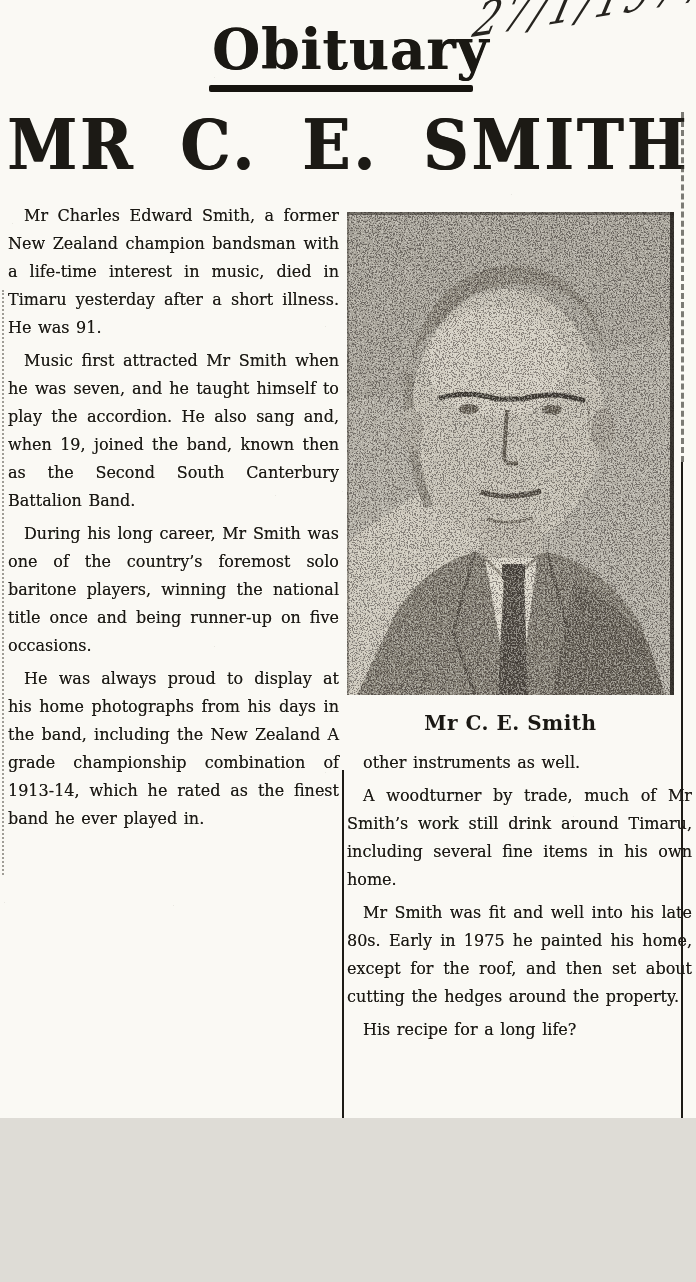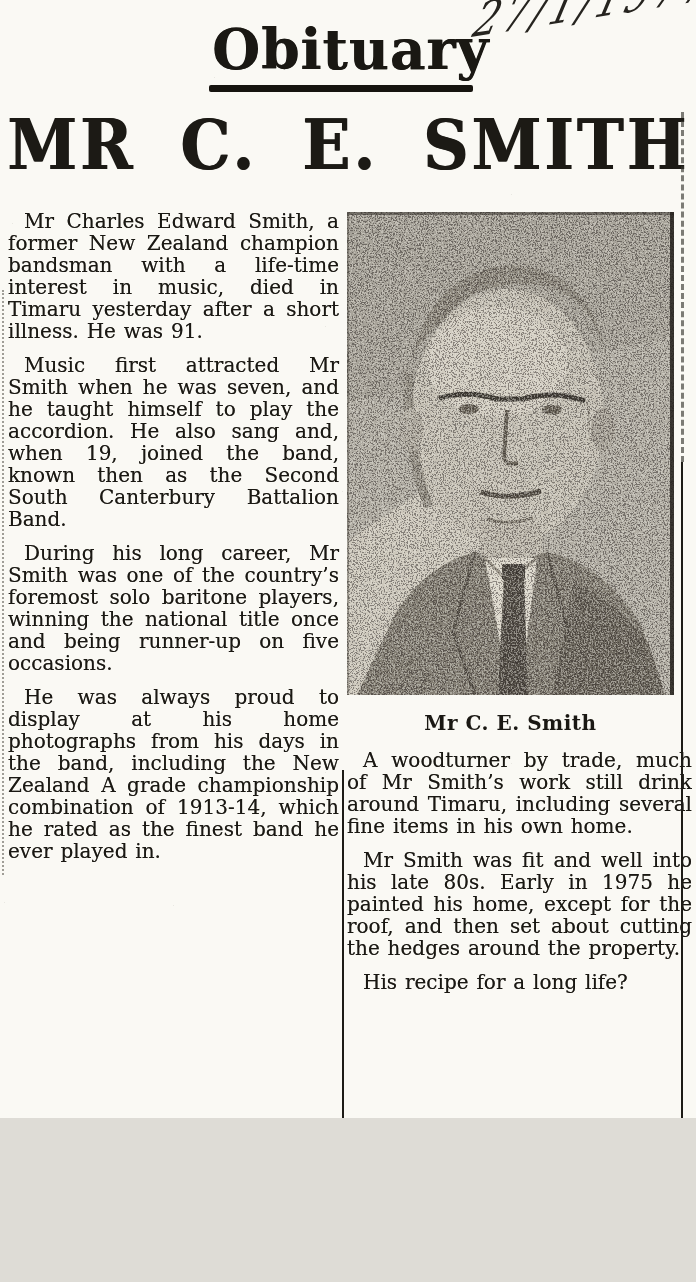--- a/index.html
+++ b/index.html
@@ -31,21 +31,21 @@
     text-align:center; font-size:63px; font-weight:bold;
     letter-spacing:3px; word-spacing:20px; white-space:nowrap;
     transform:scaleY(1.1); transform-origin:top center;
     text-shadow:1px 0 0 currentColor; color:#1c1a15;
   }
   
   .col { position:absolute; }
   .col-left  { left:8px;   top:198px; width:331px; }
   .col-right { left:347px; top:212px; width:345px; }
   p.body {
-    margin:12px 0 5px 0; font-size:20px; line-height:22px;
+    margin:4px 0 5px 0; font-size:16px; line-height:28px;
     text-align:justify; text-indent:16px; word-spacing:1.5px;
     text-shadow:0 0 0.4px rgba(20,18,12,0.6);
   }
   p.body:last-child { margin-bottom:0; }
   
   figure { margin:0 0 12px 0; width:327px; }
   .photo { width:327px; height:483px; line-height:0; }
   figcaption {
     font-weight:bold; font-size:20px; text-align:center;
     margin:16px 0 14px 0; letter-spacing:0.5px;
@@ -156,20 +156,21 @@
           <path d="M157,362 L177,362 L181,483 L151,483 Z" fill="#57524a"></path>
           <rect width="327" height="483" filter="url(#gDark)" opacity="0.40"></rect>
           <rect width="327" height="483" filter="url(#gLight)" opacity="0.38"></rect>
           <rect x="323" y="0" width="4" height="483" fill="#23201b" opacity="0.85"></rect>
           <rect x="0" y="0" width="327" height="3" fill="#23201b" opacity="0.45"></rect>
           <rect x="0" y="0" width="2" height="483" fill="#23201b" opacity="0.3"></rect>
         </svg>
       </div>
       <figcaption>Mr C. E. Smith</figcaption>
     </figure>
+    <p class="body">other instruments as well.</p>
     <p class="body">A woodturner by trade, much of Mr Smith’s work still drink around Timaru, including several fine items in his own home.</p>
     <p class="body">Mr Smith was fit and well into his late 80s. Early in 1975 he painted his home, except for the roof, and then set about cutting the hedges around the property.</p>
     <p class="body">His recipe for a long life?</p>
   </div>
 
   <div class="rule-mid"></div>
   <div class="rule-right-dashed"></div>
   <div class="rule-right-solid"></div>
   <div class="rule-left-dotted"></div>
   <div class="bottom-dashes"></div>

